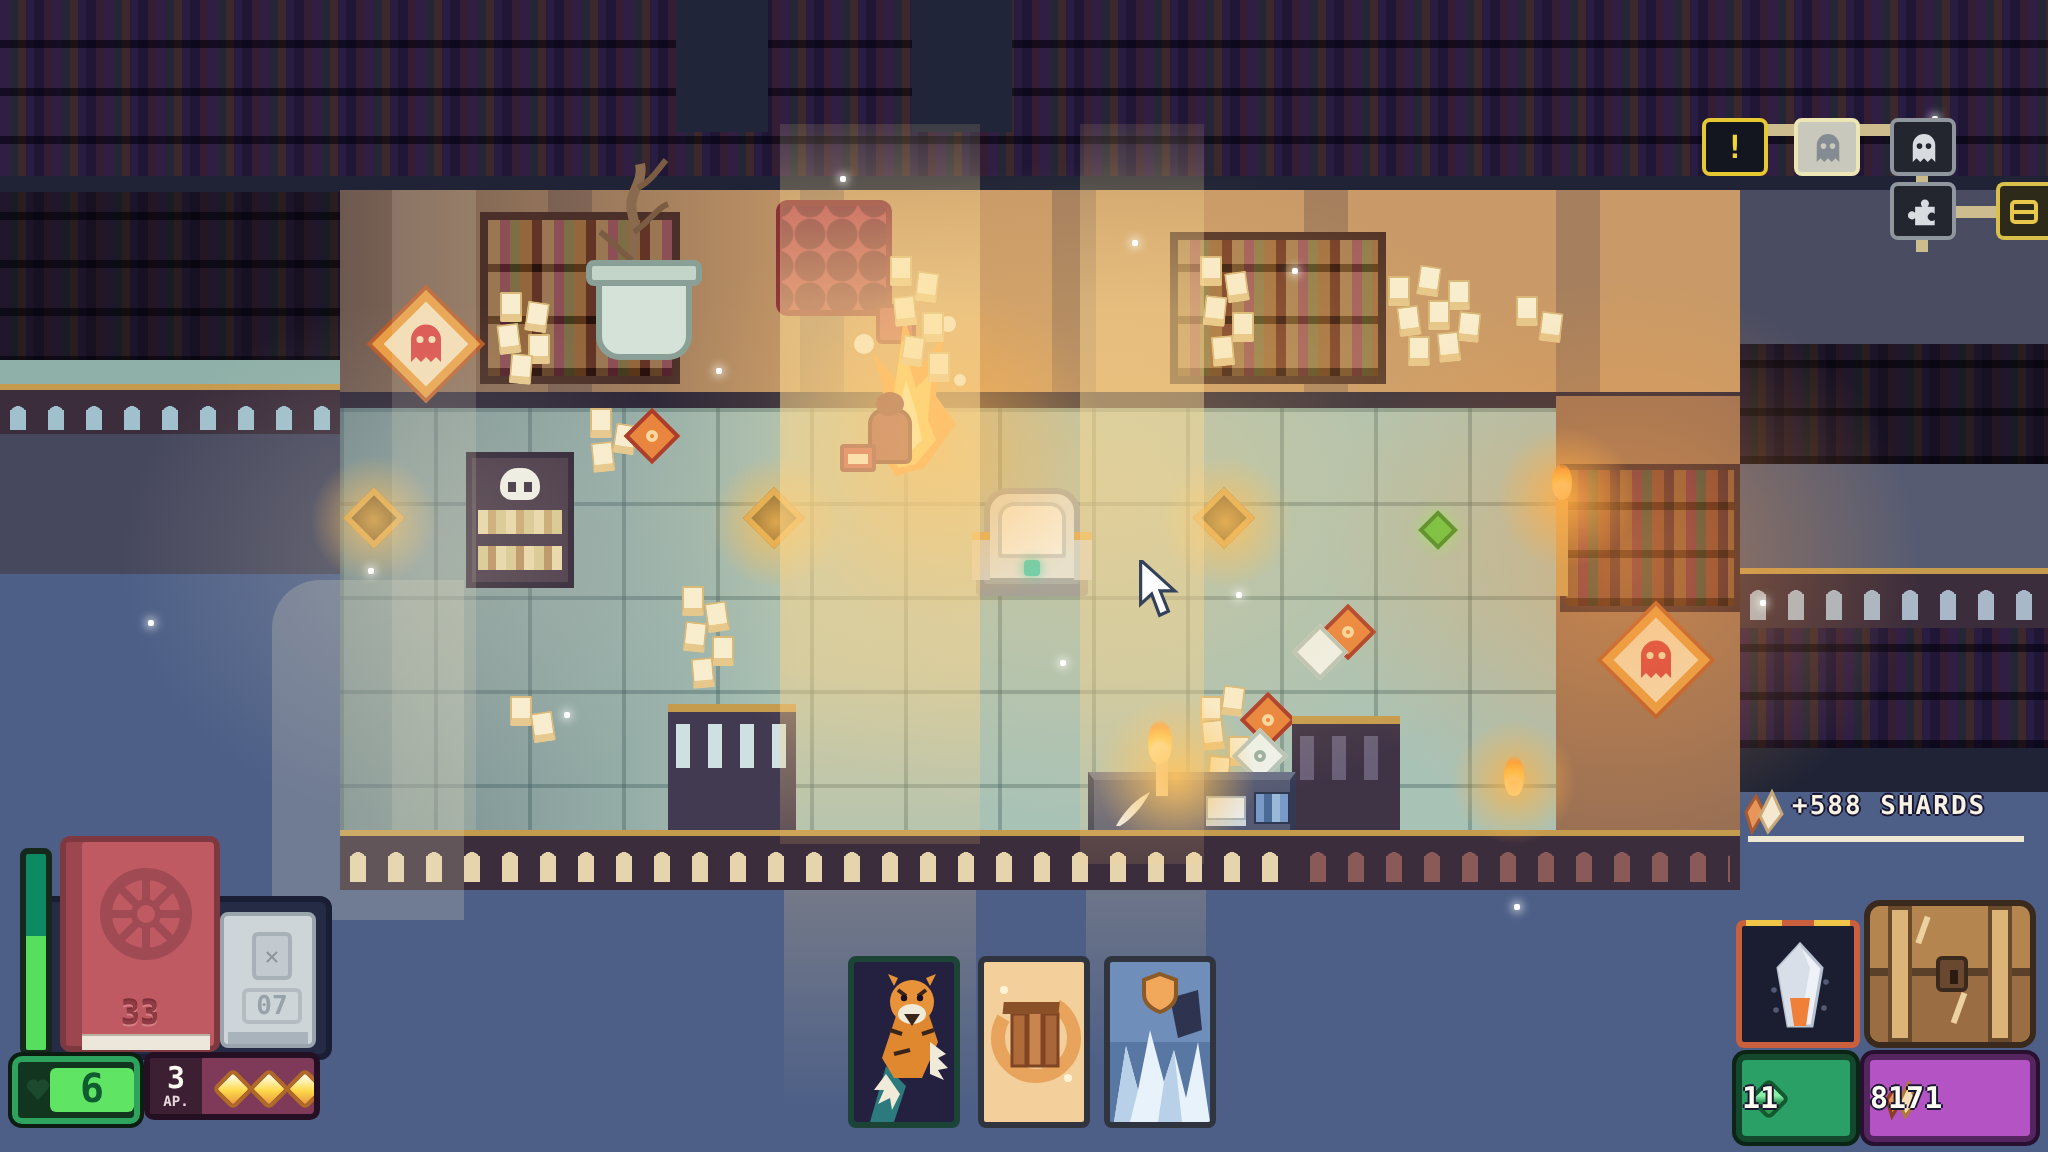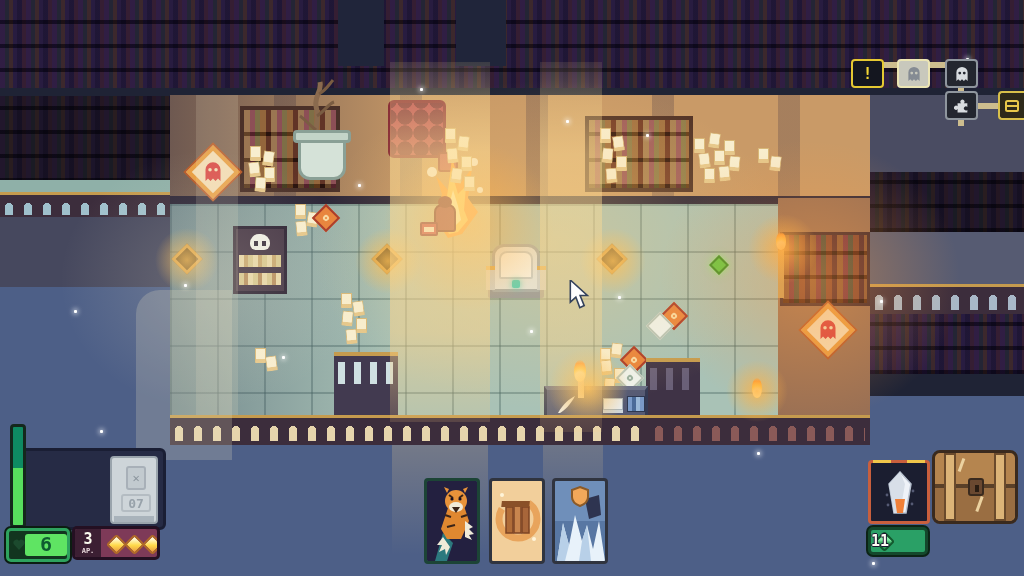--- a/index.html
+++ b/index.html
@@ -64,21 +64,21 @@
   .pip{width:15px;height:15px;transform:rotate(45deg);border-radius:3px;border:2px solid #b06a28;
     background:linear-gradient(135deg,#fff8d0 15%,#ffd94a 55%,#e8973f 100%);}
 
   .card{top:478px;width:56px;height:86px;border:3px solid #262b3b;border-radius:4px;overflow:hidden;background:#222;}
   .card.sel{border-color:#1c4436;box-shadow:inset 0 0 0 3px #2fbe7e;}
   .card svg{left:0;top:0;}
 
   .crysframe{left:868px;top:460px;width:62px;height:64px;background:#1b1e30;border:3px solid #c95f3d;border-radius:4px;}
   .crysframe .gold{height:3px;background:#f0c64a;top:-3px;}
   .chest{left:932px;top:450px;width:86px;height:74px;}
-  .resbadge{top:527px;height:28px;border-radius:5px;display:flex;align-items:center;}
+  .resbadge{top:527px;height:44px;border-radius:5px;display:flex;align-items:center;}
   .resbadge .val{position:static;margin-left:auto;margin-right:8px;color:#fdfdf2;font-size:15px;}
   .gembadge{left:868px;width:60px;background:#2aa066;border:3px solid #14482c;box-shadow:0 0 0 2px #0c2416;}
   .shbadge{left:932px;width:86px;background:#b453c4;border:3px solid #54255e;box-shadow:0 0 0 2px #271030;}
 
   .beam{pointer-events:none;}
 </style>
 </head>
 <body>
 
 <div id="viewport">
@@ -351,25 +351,47 @@
         </svg>
     </div>
     <div class="mroom" style="left:158px;top:41px;width:26px;background:#2e2a1a;border:2px solid #d8c04a;border-right:none;border-radius:4px 0 0 4px;justify-content:flex-start;padding-left:5px;">
       <svg width="14" height="14" viewBox="0 0 14 14">
           <rect x="1" y="2" width="12" height="10" rx="1.5" fill="none" stroke="#e8c84a" stroke-width="2"></rect>
           <line x1="1" y1="7" x2="13" y2="7" stroke="#e8c84a" stroke-width="2"></line>
         </svg>
     </div>
   </div>
 
+  <div class="rewardline">
+    <svg style="left:2px;top:0;" width="24" height="26" viewBox="0 0 24 26">
+      <path d="M6 24 L3 14 L8 6 L12 14 Z" fill="#e8955a" stroke="#a85a30" stroke-width="1.5"></path>
+      <path d="M14 24 L10 16 L16 4 L21 15 Z" fill="#f5e8d0" stroke="#c8a878" stroke-width="1.5"></path>
+      </svg>
+    <div class="txt px outline">+588 SHARDS</div>
+    <div class="under"></div>
+  </div>
 
   <div class="traybar"></div>
   <div class="hpbar">
       <div class="fill"></div>
     </div>
+  <div class="deckbook px">
+    <svg style="left:14px;top:10px;" width="52" height="52" viewBox="0 0 52 52">
+      <circle cx="26" cy="26" r="20" fill="none" stroke="#a04a54" stroke-width="6"></circle>
+      <g stroke="#a04a54" stroke-width="4">
+        <line x1="26" y1="8" x2="26" y2="44"></line>
+          <line x1="8" y1="26" x2="44" y2="26"></line>
+        <line x1="13" y1="13" x2="39" y2="39"></line>
+          <line x1="39" y1="13" x2="13" y2="39"></line>
+        </g>
+      <circle cx="26" cy="26" r="6" fill="#c05a62" stroke="#a04a54" stroke-width="3"></circle>
+      </svg>
+    <div class="deckcount px">33</div>
+    <div class="pages"></div>
+  </div>
   <div class="discard px">
     <div class="icobox">✕</div>
     <div class="cnt">07</div>
     <div class="foot"></div>
   </div>
 
   <div class="hbadge">
     <svg style="left:4px;top:8px;" width="12" height="11" viewBox="0 0 12 11">
       <path d="M6 11 L1 5.5 A3 3 0 0 1 6 2 A3 3 0 0 1 11 5.5 Z" fill="#1c4a2e"></path>
       </svg>
@@ -453,17 +475,24 @@
       <div style="left:5px;top:5px;width:4px;height:7px;background:#2a1c12;"></div>
       </div>
     <div style="left:28px;top:8px;width:3px;height:14px;background:#ecd2a0;transform:rotate(20deg);"></div>
     <div style="left:46px;top:46px;width:3px;height:16px;background:#ecd2a0;transform:rotate(20deg);"></div>
   </div>
   <div class="resbadge gembadge">
     <div style="position:static;margin-left:6px;width:15px;height:15px;transform:rotate(45deg);border-radius:3px;
       background:linear-gradient(135deg,#8af0a8 40%,#2e9a56 60%);border:2px solid #14582e;"></div>
     <span class="px outline val">11</span>
   </div>
+  <div class="resbadge shbadge">
+    <svg style="position:static;margin-left:6px;" width="20" height="22" viewBox="0 0 24 26">
+      <path d="M6 24 L3 14 L8 6 L12 14 Z" fill="#e8955a" stroke="#8a4020" stroke-width="2"></path>
+      <path d="M14 24 L10 16 L16 4 L21 15 Z" fill="#f5dfb8" stroke="#b07838" stroke-width="2"></path>
+      </svg>
+    <span class="px outline val">8171</span>
+  </div>
 
   <svg style="left:566px;top:280px;z-index:50;" width="26" height="30" viewBox="0 0 13 19">
     <path d="M1 0 L1 14 L4.5 10.8 L7 17.5 L9.8 16.2 L7.2 9.8 L11.8 9.8 Z" fill="#fdfdfd" stroke="#33415a" stroke-width="1"></path>
   </svg>
 </div>
 
 </body></html>

